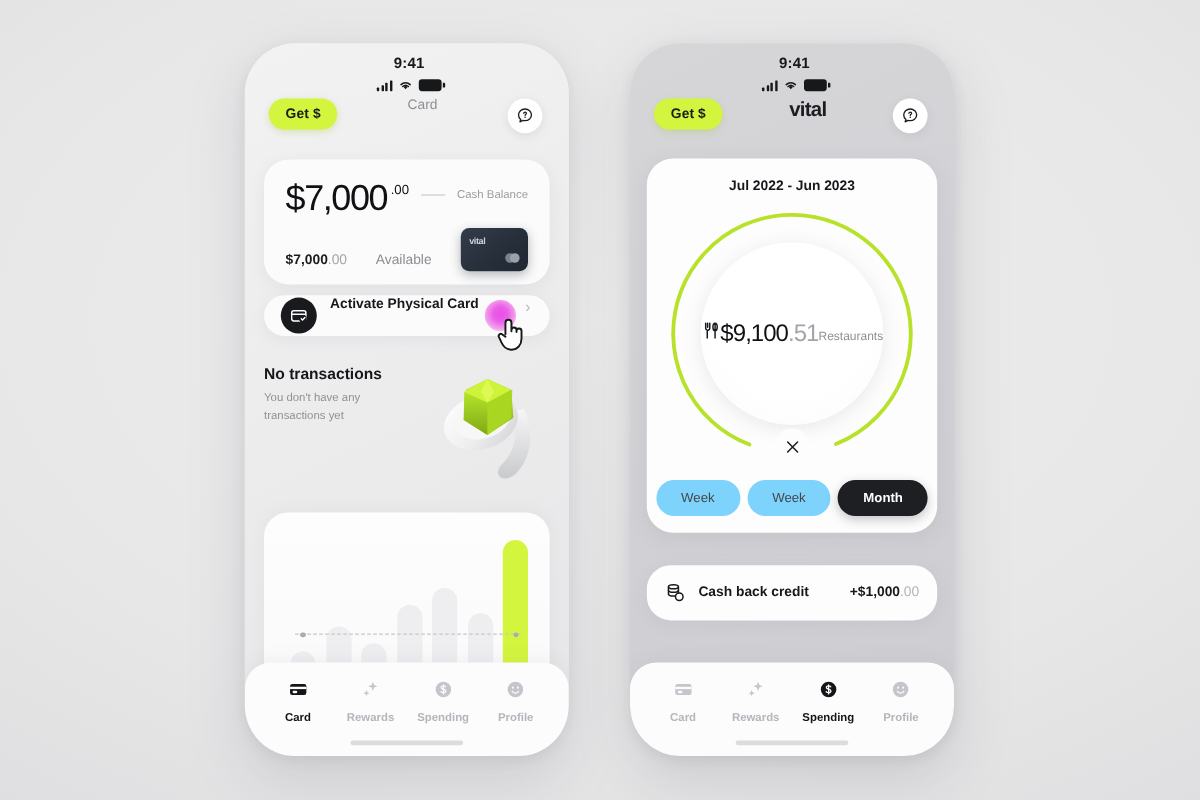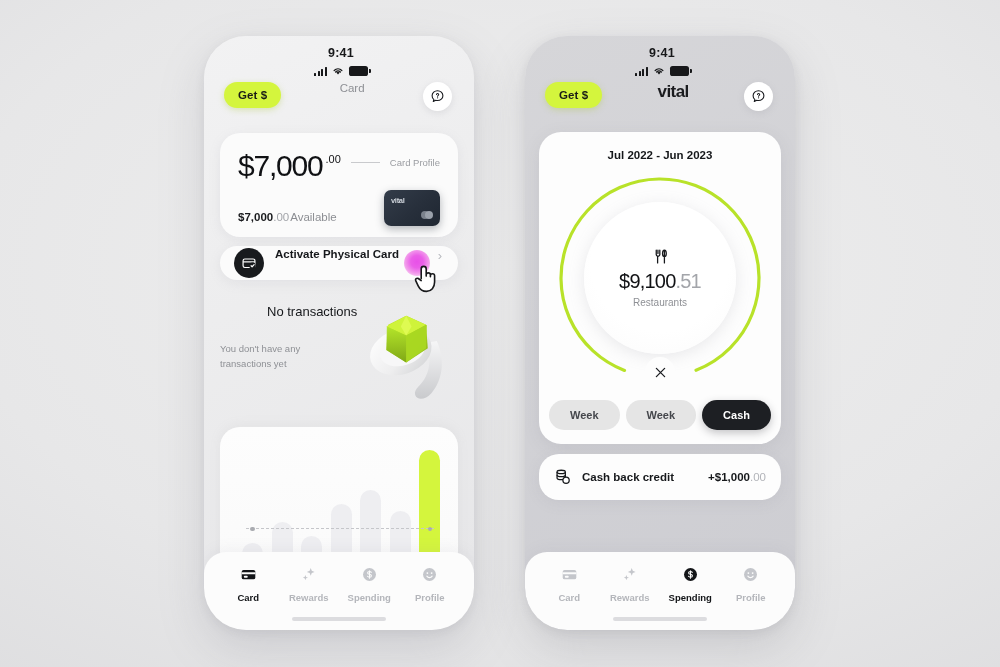--- a/index.html
+++ b/index.html
@@ -92,21 +92,21 @@
   }
   .bal-row { display: flex; align-items: flex-start; gap: 3px; }
   .bal-main { font-size: 30px; font-weight: 400; color: #101114; letter-spacing: -1.2px; line-height: 1; }
   .bal-cents { font-size: 11px; color: #101114; font-weight: 500; margin-top: 2px; }
   .bal-line { flex: 1; height: 1px; background: #c9cacd; margin: 11px 7px 0 7px; }
   .bal-label { font-size: 9.5px; color: #9a9ca1; margin-top: 6px; white-space: nowrap; }
 
   .avail-row { display: flex; align-items: center; margin-top: 30px; }
   .avail-amt { font-size: 11.5px; font-weight: 700; color: #1a1b1e; }
   .avail-cents { font-size: 11.5px; font-weight: 400; color: #a3a5aa; }
-  .avail-word { font-size: 11.5px; color: #8c8e93; margin-left: 1px; }
+  .avail-word { font-size: 11.5px; color: #8c8e93; margin-left: 24px; }
 
   .mini-card {
     position: absolute; right: 18px; bottom: 11px;
     width: 56px; height: 36px; border-radius: 7px;
     background: linear-gradient(140deg, #333c49 0%, #272f3b 55%, #1f2732 100%);
     box-shadow: 0 3px 9px rgba(40,48,60,0.35);
   }
   .mini-card-brand {
     position: absolute; left: 7px; top: 6px;
     font-size: 7.5px; font-weight: 600; color: #cfd4db; letter-spacing: -0.3px;
@@ -141,22 +141,22 @@
     background: radial-gradient(circle at 50% 45%, #e850e8 0%, #ea5fe8 32%, #f29ceb 62%, rgba(246,180,238,0.55) 82%, rgba(250,214,244,0.15) 100%);
     pointer-events: none;
   }
   .hand-cursor { position: absolute; right: 20px; top: 50%; margin-top: 0px; pointer-events: none; }
 
   
   .empty-tx {
     margin: 24px 16px 0 16px;
     position: relative; height: 98px;
   }
-  .empty-title { font-size: 13px; font-weight: 400; color: #15171a; margin-left: 47px; }
-  .empty-sub { font-size: 9.5px; color: #8e9095; line-height: 1.55; margin-top: 23px; max-width: 105px; }
+  .empty-title { font-size: 13px; font-weight: 700; color: #15171a; }
+  .empty-sub { font-size: 9.5px; color: #8e9095; line-height: 1.55; margin-top: 6px; max-width: 105px; }
   .gem-illus { position: absolute; right: -4px; top: -8px; width: 108px; height: 108px; }
 
   
   .chart-panel {
     position: absolute; left: 16px; right: 16px; top: 391px;
     height: 150px;
     background: linear-gradient(180deg, #fdfdfd 0%, #fafafa 100%);
     border-radius: 20px 20px 0 0;
     box-shadow: 0 -2px 12px rgba(150,150,160,0.09);
     overflow: hidden;
@@ -186,45 +186,45 @@
   }
   .date-range { text-align: center; font-size: 11.5px; font-weight: 700; color: #15171a; }
 
   .donut-wrap { position: relative; width: 212px; height: 212px; margin: 11px auto 0 auto; }
   .donut-center {
     position: absolute; left: 50%; top: 50%;
     width: 152px; height: 152px; margin: -76px 0 0 -76px;
     border-radius: 50%;
     background: radial-gradient(circle at 50% 40%, #ffffff 58%, #fafafa 100%);
     box-shadow: 0 3px 16px rgba(150,150,160,0.20);
-    display: flex; flex-direction: column; align-items: center; justify-content: center;
+    display: flex; flex-direction: row; align-items: center; justify-content: center;
   }
   .cat-icon { margin-bottom: 5px; }
   .spend-amt { font-size: 20px; font-weight: 500; color: #101114; letter-spacing: -0.8px; }
   .spend-amt .cents { color: #a3a5aa; font-weight: 400; }
   .cat-name { font-size: 10px; color: #8e9095; margin-top: 4px; }
   .donut-close {
     position: absolute; left: 50%; bottom: -3px; margin-left: -15px;
     width: 30px; height: 30px; border-radius: 50%;
     background: #fdfdfd; border: none; cursor: pointer;
     display: flex; align-items: center; justify-content: center;
   }
 
   .period-tabs { display: flex; gap: 6px; justify-content: center; margin-top: 16px; }
   .ptab {
     border: none; cursor: pointer;
-    background: #e5e5e5; color: #45474c;
-    font-size: 11px; font-weight: 700;
+    background: #7dd3fc; color: #45474c;
+    font-size: 11px; font-weight: 400;
     border-radius: 18px; padding: 9px 21px;
     font-family: inherit;
   }
   .ptab.sel { background: #1d1f23; color: #ffffff; font-weight: 600; box-shadow: 0 3px 9px rgba(30,32,38,0.26); }
 
   .cashback-row {
-    margin: 10px 14px 0 14px;
+    margin: 27px 14px 0 14px;
     background: #fdfdfd; border-radius: 20px;
     padding: 14px 15px;
     display: flex; align-items: center; gap: 10px;
     box-shadow: 0 3px 13px rgba(140,140,155,0.15);
   }
   .cb-label { font-size: 11.5px; font-weight: 700; color: #16181b; flex: 1; }
   .cb-amt { font-size: 11.5px; font-weight: 700; color: #16181b; }
   .cb-amt .cents { color: #b2b4b9; font-weight: 400; }
 
   
@@ -282,21 +282,21 @@
           <circle cx="10.1" cy="11.7" r=".85" fill="#1b1d21"></circle>
         </svg>
       </button>
     </div>
 
     <div class="balance-card">
       <div class="bal-row">
         <div class="bal-main">$7,000</div>
         <div class="bal-cents">.00</div>
         <div class="bal-line"></div>
-        <div class="bal-label">Card Profile</div>
+        <div class="bal-label">Cash Balance</div>
       </div>
       <div class="avail-row">
         <span class="avail-amt">$7,000</span>
         <span class="avail-cents">.00</span>
         <span class="avail-word">Available</span>
       </div>
       <div class="mini-card">
         <div class="mini-card-brand">vital</div>
         <div class="mini-card-chip">
             <i></i>
@@ -461,21 +461,21 @@
         <button class="donut-close">
           <svg width="11" height="11" viewBox="0 0 12 12">
             <path d="M1.5 1.5l9 9M10.5 1.5l-9 9" stroke="#1b1d21" stroke-width="1.4" stroke-linecap="round"></path>
           </svg>
         </button>
       </div>
 
       <div class="period-tabs" id="period-tabs">
           <button class="ptab">Week</button>
           <button class="ptab">Week</button>
-          <button class="ptab sel">Cash</button>
+          <button class="ptab sel">Month</button>
         </div>
     </div>
 
     <div class="cashback-row">
       <svg width="18" height="18" viewBox="0 0 20 20">
         <ellipse cx="8" cy="4.4" rx="4.6" ry="1.9" fill="none" stroke="#16181b" stroke-width="1.4"></ellipse>
         <path d="M3.4 4.4v3.3c0 1 2 1.9 4.6 1.9s4.6-.9 4.6-1.9V4.4" fill="none" stroke="#16181b" stroke-width="1.4"></path>
         <path d="M3.4 7.7V11c0 1 2 1.9 4.6 1.9s4.6-.9 4.6-1.9V7.7" fill="none" stroke="#16181b" stroke-width="1.4"></path>
         <circle cx="13.4" cy="13.6" r="3.5" fill="#ffffff" stroke="#16181b" stroke-width="1.4"></circle>
       </svg>

